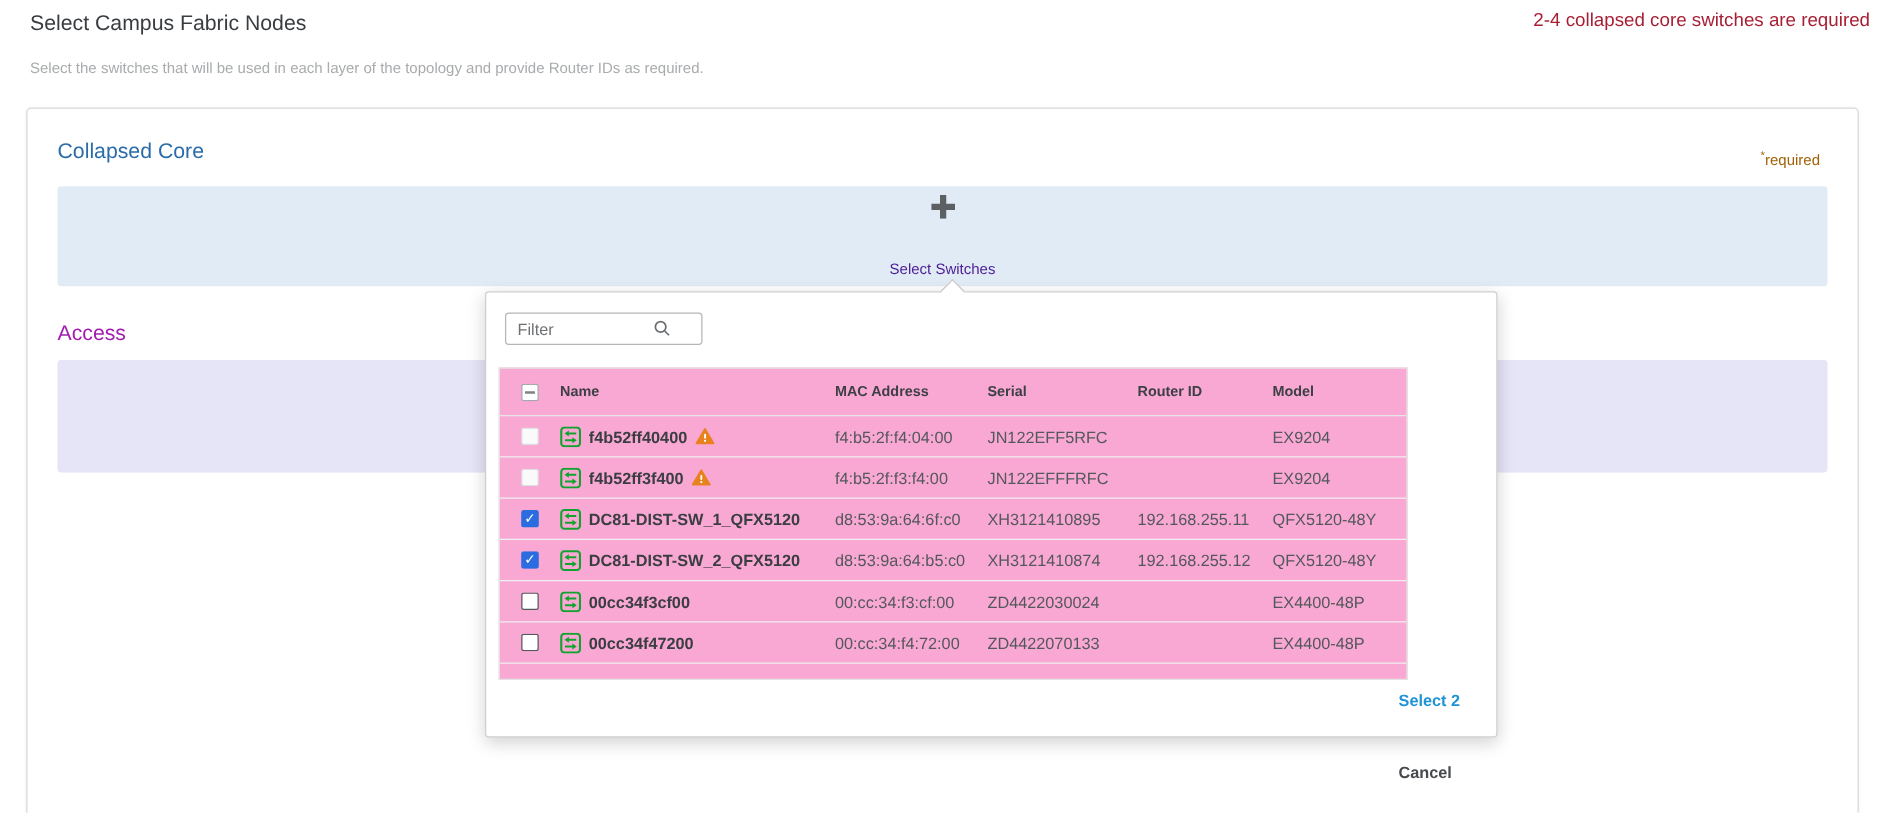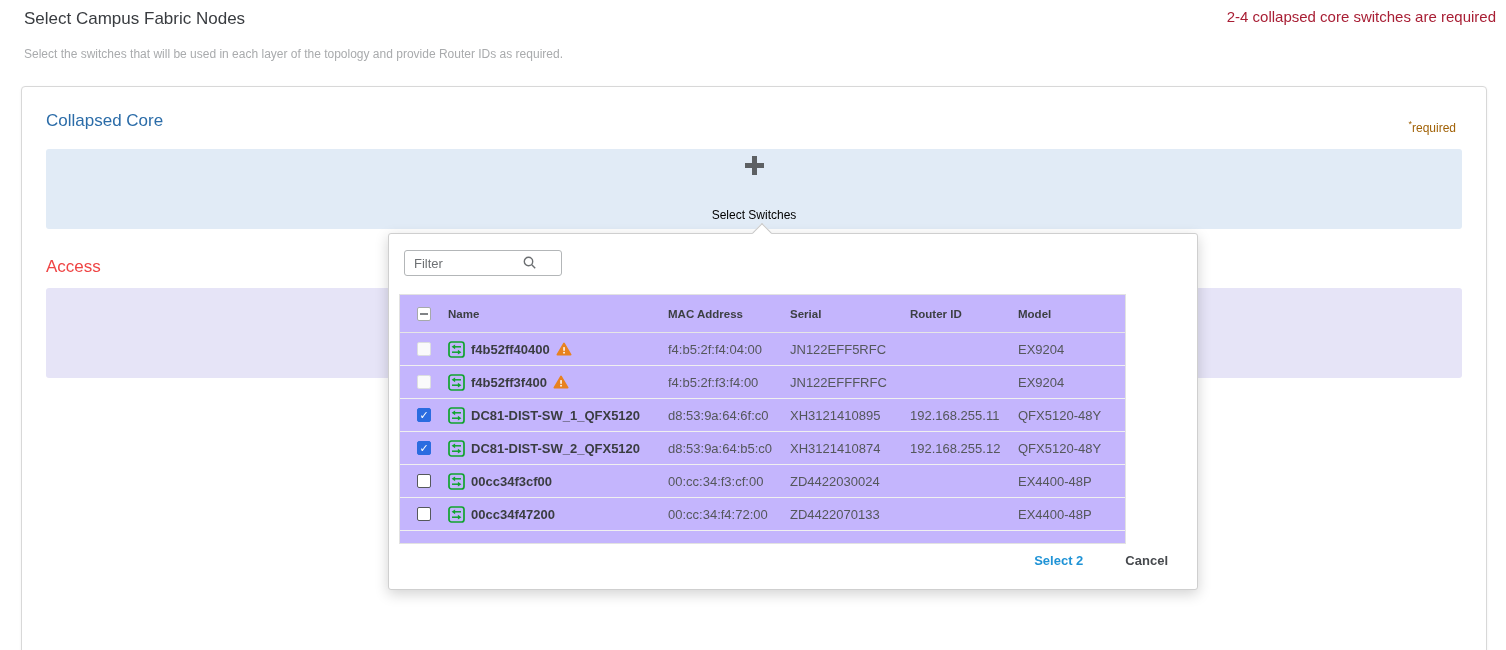--- a/index.html
+++ b/index.html
@@ -15,33 +15,33 @@
   .validation-msg { position:absolute; right:10px; top:8px; font-size:15px; color:#a81e34;margin-left:27px; }
 
   
   .card {
     position:absolute; left:21px; top:86px; width:1466px; height:640px;
     background:#fff; border:1px solid #d8d8d8; border-radius:4px;
     box-shadow:0 1px 3px rgba(0,0,0,.06);
   }
   .section-heading { position:absolute; left:24px; font-size:17px; }
   .cc-heading { top:24px; color:#2b6ca8; }
-  .access-heading { top:170px; color:#ef4444; }
+  .access-heading { top:170px; color:#a21caf; }
   .required-label { position:absolute; right:30px; top:32px; font-size:12px; color:#a16207; }
   .required-label sup { font-size:9px; }
 
   .band {
     position:absolute; left:24px; right:24px; border-radius:3px;
   }
   .cc-band {
     top:62px; height:80px; background:#e1ebf6; cursor:pointer;
     display:flex; flex-direction:column; align-items:center; justify-content:center; gap:5px;
   }
   .add-icon svg { display:block; }
-  .band-label { font-size:12px; color:#000000;margin-top:28px; }
+  .band-label { font-size:12px; color:#4c1d95;margin-top:28px; }
   .access-band { top:201px; height:90px; background:#e6e4f7; }
 
   
   .popover-caret {
     position:absolute; left:755px; top:226px; width:14px; height:14px;
     background:#fff; transform:rotate(45deg);
     border-left:1px solid #c7c7c7; border-top:1px solid #c7c7c7;
     z-index:11;
   }
 
@@ -55,21 +55,21 @@
   .filter-input {
     width:100%; height:100%; border:1px solid #b3b6b8; border-radius:3px;
     font-size:13px; padding:0 34px 0 9px; color:#3b3e42; outline:none;
     font-family:"Liberation Sans","DejaVu Sans",sans-serif;
   }
   .filter-input::placeholder { color:#6e7174; opacity:1; }
   .search-icon { position:absolute; right:24px; top:5px; }
 
   .table-box {
     position:absolute; left:10px; top:60px; width:727px; height:250px;
-    border:1px solid #e2e2e2; overflow:hidden; background:#c4b5fd;
+    border:1px solid #e2e2e2; overflow:hidden; background:#f9a8d4;
   }
   .trow { display:flex; align-items:center; height:33px; border-bottom:1px solid #f0f0f0; }
   .thead { height:38px; border-bottom:1px solid #e6e6e6; }
   .cell { flex:none; font-size:13px; color:#54575b; padding-right:6px; overflow:hidden; white-space:nowrap; }
   .c-check { width:48px; padding-left:17px; display:flex; align-items:center; }
   .c-name { width:220px; display:flex; align-items:center; gap:6px; }
   .c-mac { width:122px; }
   .c-serial { width:120px; }
   .c-router { width:108px; }
   .c-model { flex:1; }
@@ -83,21 +83,21 @@
   .cb { width:14px; height:14px; display:inline-block; border-radius:2px; position:relative; cursor:pointer; }
   .cb-indeterminate { border:1px solid #a6a9ab; background:#fff; }
   .cb-indeterminate::after { content:""; position:absolute; left:2px; right:2px; top:5px; height:2px; background:#808386; }
   .cb-disabled { border:1px solid #dcdee0; background:#fafafb; cursor:default; }
   .cb-checked { background:#2b6ce0; border:1px solid #2b6ce0; }
   .cb-checked::after { content:"\2713"; position:absolute; left:0; top:0; width:12px; height:12px;
       color:#fff; font-size:11px; font-weight:bold; line-height:13px; text-align:center; }
   .cb-unchecked { border:1.5px solid #55585b; background:#fff; }
 
   
-  .popover-actions { position:absolute; right:29px; top:319px; display:flex; gap:42px; font-size:13px; font-weight:bold; }
+  .popover-actions { position:absolute; right:29px; top:319px; display:flex; gap:42px; font-size:13px; font-weight:bold;flex-direction:column; }
   .select-link { color:#1f93d6; cursor:pointer; }
   .cancel-link { color:#46494d; cursor:pointer; }
 </style>
 </head>
 <body>
 
 <div class="page-title">Select Campus Fabric Nodes</div>
 <div class="page-subtitle">Select the switches that will be used in each layer of the topology and provide Router IDs as required.</div>
 <div class="validation-msg">2-4 collapsed core switches are required</div>
 

